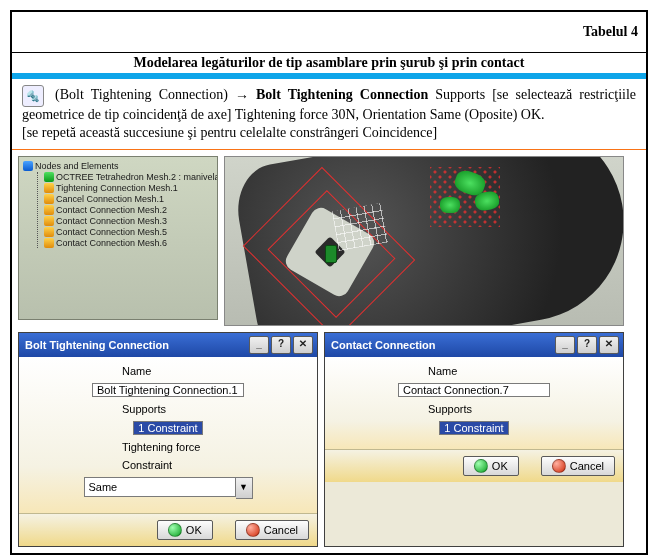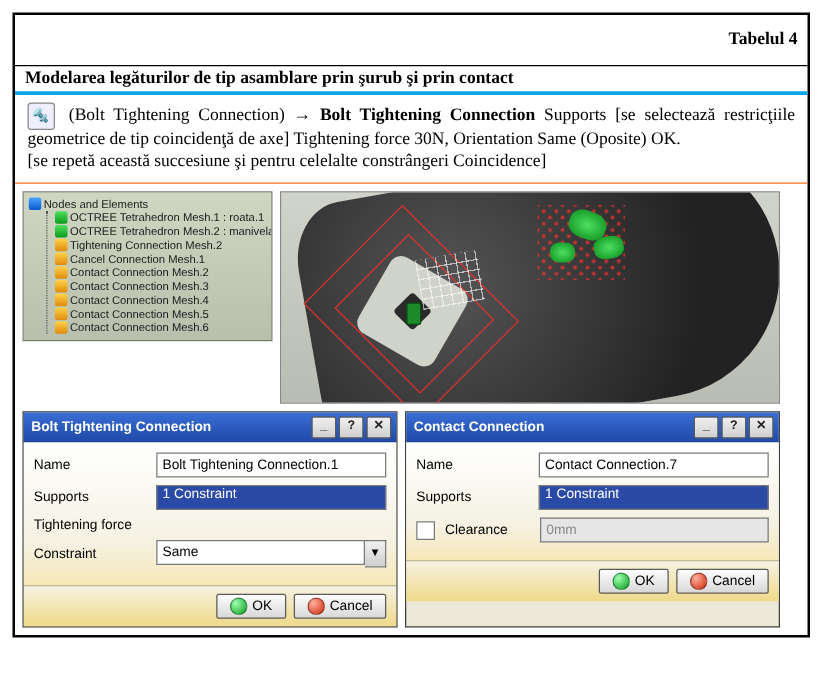--- a/index.html
+++ b/index.html
@@ -13,23 +13,24 @@
     width: 634px;
     border: 2px solid #000;
   }
   .table-label {
     text-align: right;
     font-weight: bold;
     padding: 12px 8px;
     border-bottom: 1px solid #000;
   }
   .table-title {
+    text-align: center;
     font-weight: bold;
     padding: 2px 8px;
-    border-bottom: 3px solid #0ea5e9;
+    border-bottom: 6px solid #0ea5e9;
   }
   .body-cell {
     padding: 6px 10px;
     border-bottom: 1px solid #f97316;
     text-align: justify;
   }
   .body-cell p {
     margin: 0 0 2px 0;
   }
   .ico {
@@ -50,21 +51,21 @@
     flex-wrap: wrap;
     padding: 6px;
     gap: 6px;
   }
   .figs > div {
     box-sizing: border-box;
   }
   
   .tree-panel {
     width: 200px;
-    height: 120px;
+    height: 164px;
     background: linear-gradient(#cfd7c2, #b8c0ad);
     border: 1px solid #7a8070;
     font-family: Tahoma, sans-serif;
     font-size: 9px;
     padding: 4px;
     overflow: hidden;
     color: #1a1a1a;
   }
   .tree-root {
     display: flex;
@@ -217,20 +218,21 @@
   }
   .dlg-body {
     padding: 8px;
     background: linear-gradient(#fff, #f5f2e3 70%, #f7e7b8);
   }
   .row {
     display: flex;
     align-items: center;
     gap: 6px;
     margin-bottom: 6px;
+    flex-direction: column;
   }
   .row label {
     width: 92px;
   }
   .inp {
     flex: 1;
     border: 1px solid #7a7a7a;
     background: #fff;
     height: 18px;
     padding: 0 4px;
@@ -254,21 +256,21 @@
     border: 1px solid #7a7a7a;
     border-left: none;
     background: linear-gradient(#f0f0f0,#cfcfcf);
     text-align: center;
     line-height: 18px;
     font-size: 9px;
   }
   .dlg-foot {
     display: flex;
     justify-content: flex-end;
-    gap: 6px;
+    gap: 22px;
     padding: 6px 8px;
     background: linear-gradient(#f5f2e3, #f0d98a);
     border-top: 1px solid #c0b890;
   }
   .btn {
     display: flex;
     align-items: center;
     gap: 4px;
     border: 1px solid #5a5a5a;
     background: linear-gradient(#fdfdfd,#d8d8d8);
@@ -314,45 +316,37 @@
   <div class="figs">
 
     <div class="tree-panel">
       <div class="tree-root">
         <span class="ticon ticon-blue"></span>
         <span>Nodes and Elements</span>
       </div>
       <div class="tree-children">
         <div class="tree-item">
             <span class="ticon ticon-green"></span>
-            <span>OCTREE Tetrahedron Mesh.1 : roata.1</span>
-          </div>
-        <div class="tree-item">
-            <span class="ticon ticon-green"></span>
             <span>OCTREE Tetrahedron Mesh.2 : manivela.1</span>
           </div>
         <div class="tree-item">
             <span class="ticon ticon-orange"></span>
-            <span>Tightening Connection Mesh.2</span>
+            <span>Tightening Connection Mesh.1</span>
           </div>
         <div class="tree-item">
             <span class="ticon ticon-orange"></span>
             <span>Cancel Connection Mesh.1</span>
           </div>
         <div class="tree-item">
             <span class="ticon ticon-orange"></span>
             <span>Contact Connection Mesh.2</span>
           </div>
         <div class="tree-item">
             <span class="ticon ticon-orange"></span>
             <span>Contact Connection Mesh.3</span>
-          </div>
-        <div class="tree-item">
-            <span class="ticon ticon-orange"></span>
-            <span>Contact Connection Mesh.4</span>
           </div>
         <div class="tree-item">
             <span class="ticon ticon-orange"></span>
             <span>Contact Connection Mesh.5</span>
           </div>
         <div class="tree-item">
             <span class="ticon ticon-orange"></span>
             <span>Contact Connection Mesh.6</span>
           </div>
       </div>
@@ -423,25 +417,20 @@
       </div>
       <div class="dlg-body">
         <div class="row">
           <label>Name</label>
           <input class="inp" value="Contact Connection.7" style="">
         </div>
         <div class="row">
           <label>Supports</label>
           <div class="inp sel">1 Constraint</div>
         </div>
-        <div class="row">
-          <span class="chk"></span>
-          <label style="width:70px;">Clearance</label>
-          <input class="inp disabled" value="0mm" style="">
-        </div>
       </div>
       <div class="dlg-foot">
         <div class="btn">
           <span class="dot green"></span>
           <span>OK</span>
         </div>
         <div class="btn">
           <span class="dot red"></span>
           <span>Cancel</span>
         </div>

